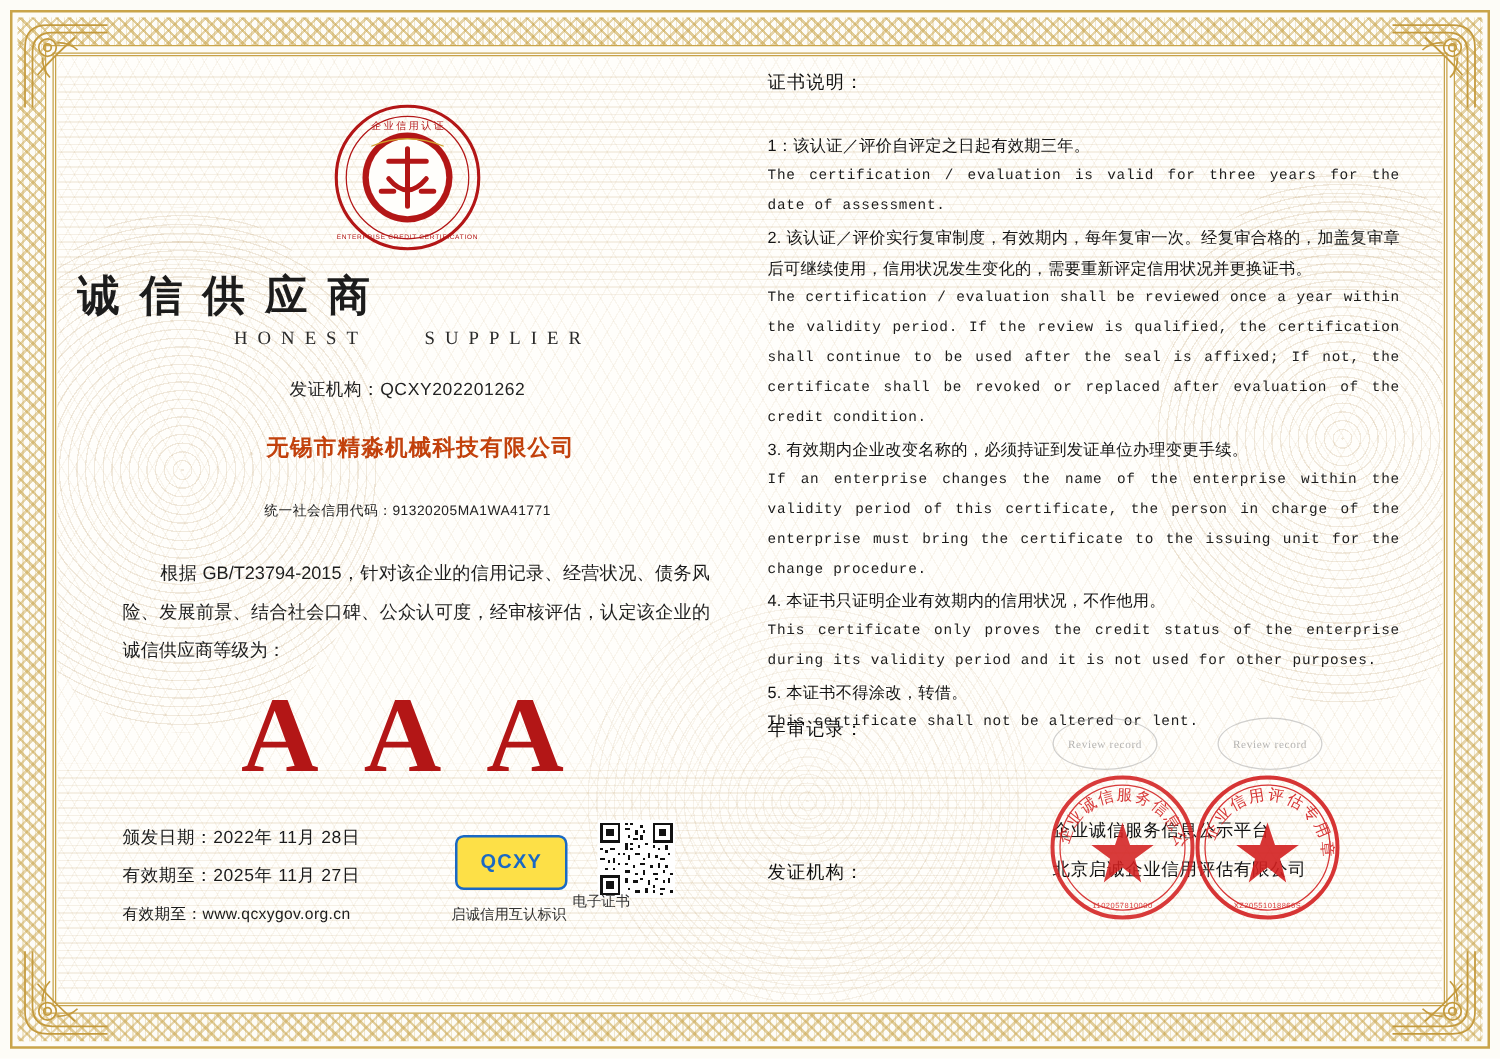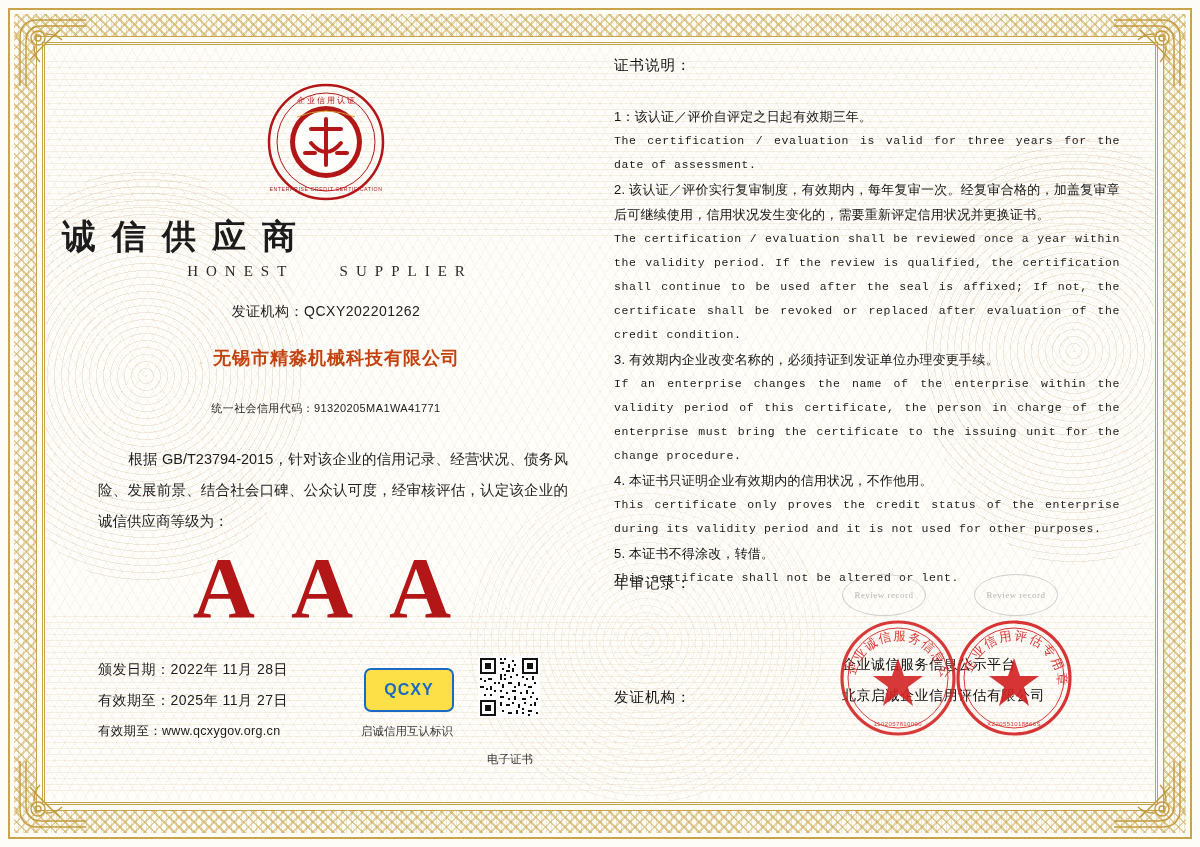--- a/index.html
+++ b/index.html
@@ -270,23 +270,22 @@
     position: absolute;
     left: 432px;
     top: 610px;
     width: 62px;
     height: 62px;
     background-color: #fff;
   }
   .qr-caption {
     position: absolute;
     left: 412px;
-    top: 706px;
+    top: 668px;
     width: 104px;
-    text-align: center;
     font-size: 11.5px;
     color: #333;
   }
 
   
   .right {
     position: absolute;
     left: 568px;
     top: 0;
     width: 520px;

